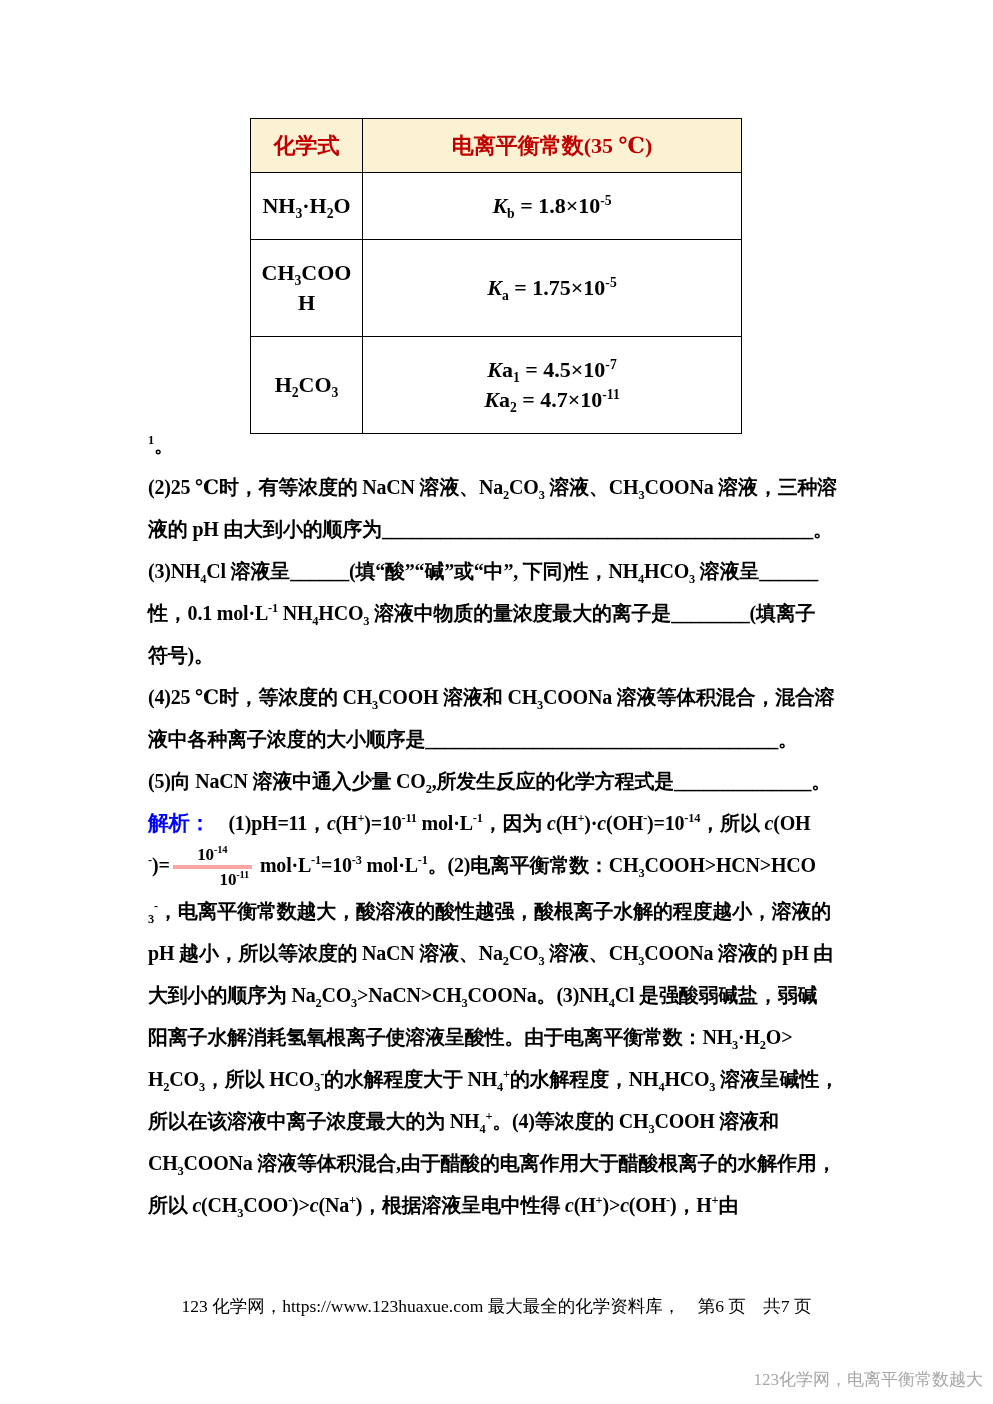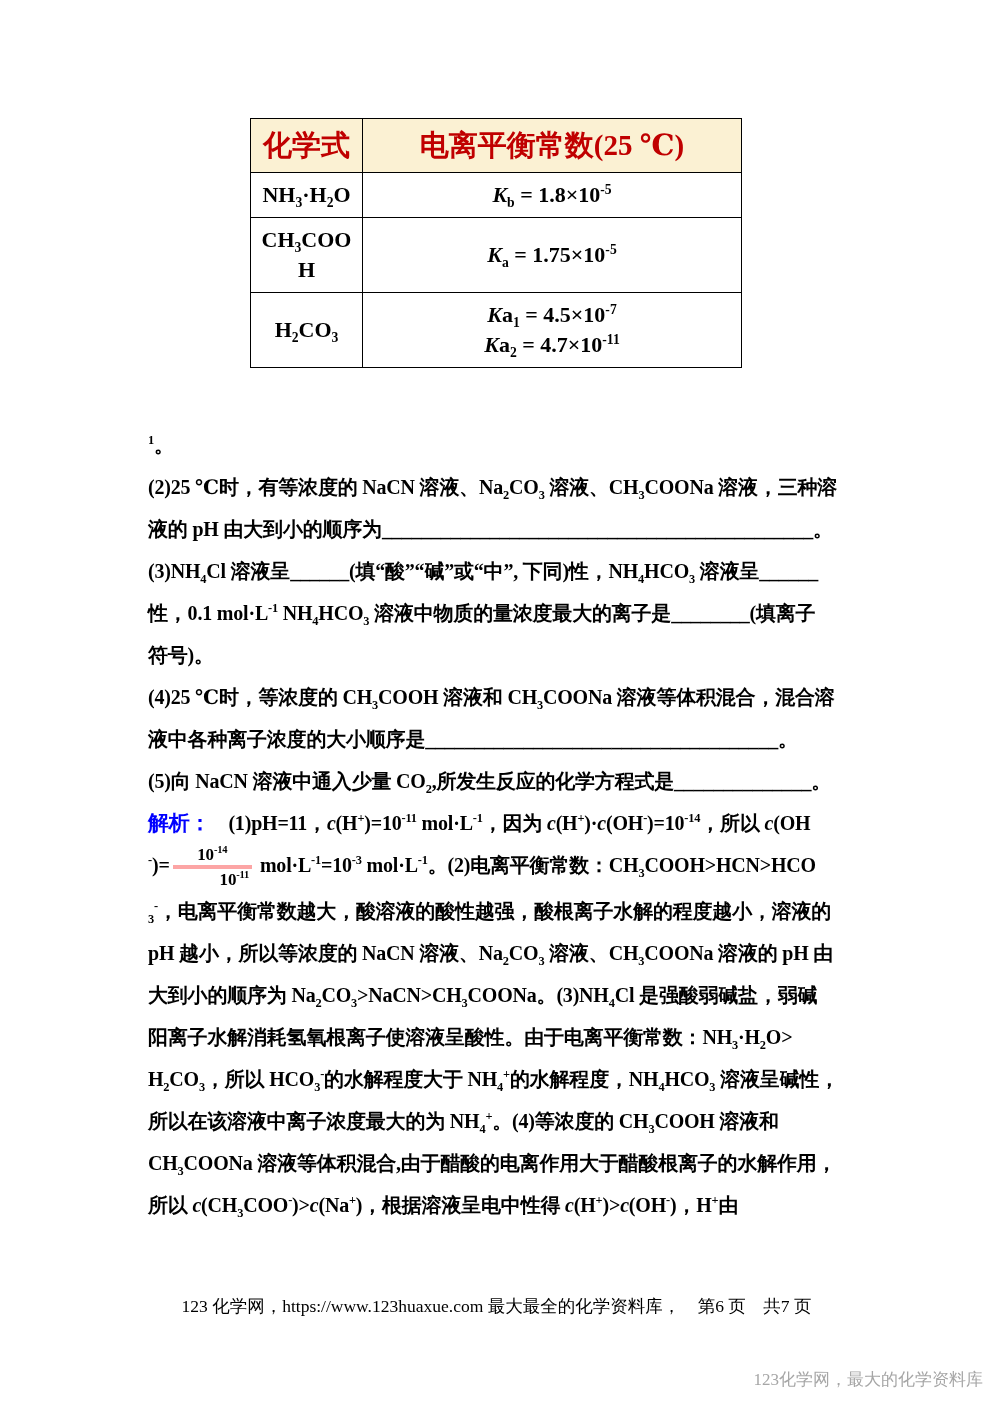--- a/index.html
+++ b/index.html
@@ -11,24 +11,24 @@
   }
   
   .ktable {
     position:absolute; left:250px; top:118px; width:492px;
     border-collapse:collapse; table-layout:fixed;
     font-size:22px; text-align:center;
   }
   .ktable th, .ktable td { border:1.5px solid #000; }
   .ktable th {
     background:var(--header_bg,#FBF1D3); color:var(--header_text,#C00000);
-    height:54px; font-size:29px; font-weight:700;text-align:center;
+    height:54px; font-size:22px; font-weight:700;text-align:center;
   }
   .ktable .c1 { width:112px; }
-  .ktable td { padding:7px 2px; }
+  .ktable td { padding:18px 2px; }
   .cline { line-height:30px; }
   .ktable i { font-weight:700; }
   sup, sub { font-size:0.62em; line-height:0; }
   
   .content {
     position:absolute; left:148px; top:424px; width:716px;
     font-size:20px; letter-spacing:-0.2px;
   }
   .line { line-height:42px; white-space:nowrap; }
   .label { color:var(--analysis_label,#0000FF); margin-right:18px; font-size:21px; }
@@ -50,21 +50,21 @@
 </style>
 </head>
 <body>
 
 <div class="page">
 
   <table class="ktable">
     <thead>
       <tr>
         <th class="c1">化学式</th>
-        <th class="c2">电离平衡常数(25 ℃)</th>
+        <th class="c2">电离平衡常数(35 ℃)</th>
       </tr>
     </thead>
     <tbody>
         <tr>
           <td class="c1">
             <div class="cline">NH<sub>3</sub>·H<sub>2</sub>O</div>
           </td>
           <td class="c2">
             <div class="cline"><i>K</i><sub>b</sub> = 1.8×10<sup>-5</sup></div>
           </td>
@@ -119,15 +119,15 @@
         <div class="line">阳离子水解消耗氢氧根离子使溶液呈酸性。由于电离平衡常数：NH<sub>3</sub>·H<sub>2</sub>O&gt;</div>
         <div class="line">H<sub>2</sub>CO<sub>3</sub>，所以 HCO<sub>3</sub><sup>-</sup>的水解程度大于 NH<sub>4</sub><sup>+</sup>的水解程度，NH<sub>4</sub>HCO<sub>3</sub> 溶液呈碱性，</div>
         <div class="line">所以在该溶液中离子浓度最大的为 NH<sub>4</sub><sup>+</sup>。(4)等浓度的 CH<sub>3</sub>COOH 溶液和</div>
         <div class="line">CH<sub>3</sub>COONa 溶液等体积混合,由于醋酸的电离作用大于醋酸根离子的水解作用，</div>
         <div class="line">所以 <i>c</i>(CH<sub>3</sub>COO<sup>-</sup>)&gt;<i>c</i>(Na<sup>+</sup>)，根据溶液呈电中性得 <i>c</i>(H<sup>+</sup>)&gt;<i>c</i>(OH<sup>-</sup>)，H<sup>+</sup>由</div>
       </div>
   </div>
 
   <div class="footer">123 化学网，https://www.123huaxue.com 最大最全的化学资料库，　第6 页　共7 页</div>
 
-  <div class="watermark">123化学网，最大的化学资料库</div>
+  <div class="watermark">123化学网，电离平衡常数越大</div>
 
 </div>
 
 </body></html>

